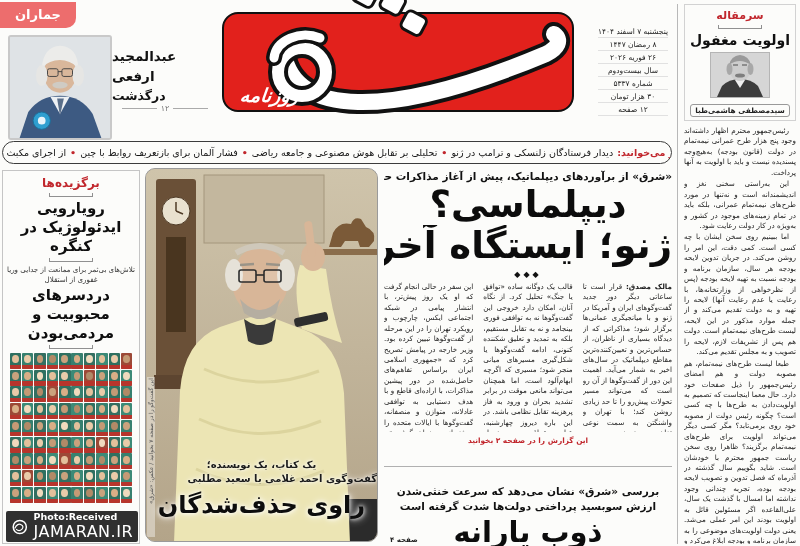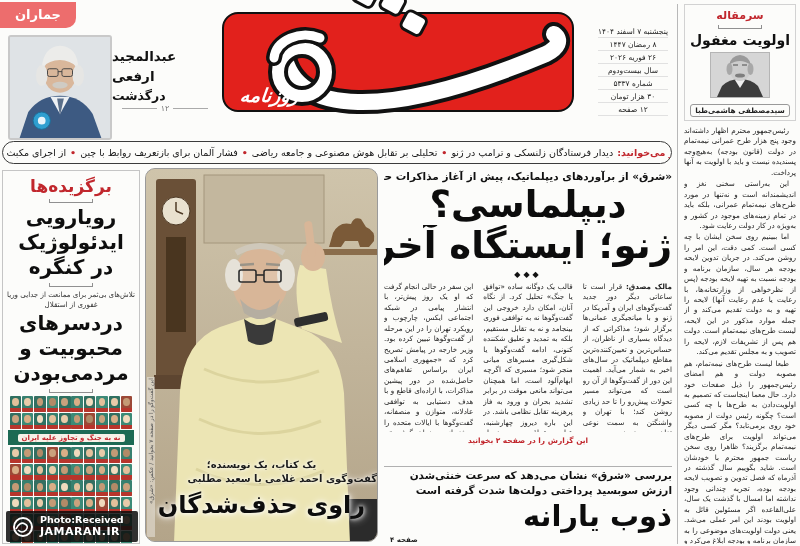--- a/index.html
+++ b/index.html
@@ -47,55 +47,55 @@
 
   
   .today-bar{left:2px;top:141px;width:670px;height:23px;border:1.5px solid #3c3c3c;border-radius:12px;
     display:flex;align-items:center;justify-content:center;gap:4px;padding:0 10px;font-size:9.5px;overflow:hidden;white-space:nowrap}
   .tb-label{color:#c1272d;font-weight:bold}
   .tb-item{color:#141414}
   .tb-bullet{color:#c1272d;font-weight:bold}
 
   
   .sidebar{left:2px;top:170px;width:138px;height:374px;border:1px solid #c5c5c5;padding:3px 4px;overflow:hidden;text-align:center}
-  .sb-title{color:#c1272d;font-size:17px;font-weight:bold;margin:2px 0 1px}
+  .sb-title{color:#c1272d;font-size:12px;font-weight:bold;margin:2px 0 1px}
   .sb-kicker{font-size:7.1px;color:#333;line-height:1.4;margin:3px 0 1px}
-  .sb-headline{font-size:20px;font-weight:bold;color:#0e0e0e;line-height:1.25;margin:1px 0 2px}
+  .sb-headline{font-size:15px;font-weight:bold;color:#0e0e0e;line-height:1.25;margin:1px 0 2px}
   .statement-grid{width:126px;margin:3px auto 0;display:flex;flex-wrap:wrap;justify-content:center}
   .tile{width:11.6px;height:16px;margin:.4px;position:relative;border-radius:1px;overflow:hidden}
   .tile i{position:absolute;left:2.4px;top:2.2px;width:6.6px;height:8px;border-radius:50%}
   .tile::after{content:"";position:absolute;left:0;right:0;bottom:0;height:4.2px;background:#b7352c}
   .grid-banner{width:100%;height:15px;margin:1px 0;background:#1d6a54;display:flex;align-items:center;justify-content:center}
   .grid-banner span{background:#f6f2e8;color:#c1272d;font-size:7px;font-weight:bold;padding:0 4px;border-radius:2px;white-space:nowrap;overflow:hidden;max-width:118px}
 
   
   .watermark{left:6px;top:511px;width:132px;height:31px;background:rgba(12,12,12,.85);border-radius:2px;
     display:flex;align-items:center;gap:5px;padding:2px 5px;direction:ltr;z-index:30;color:#fff}
   .wm-text{line-height:1.15}
   .wm-l1{font-size:9.5px;font-weight:bold}
-  .wm-l2{font-size:11px;font-weight:bold;letter-spacing:.5px}
+  .wm-l2{font-size:16px;font-weight:normal;letter-spacing:.5px}
 
   
   .photo-frame{left:145px;top:168px;width:233px;height:374px;border:1px solid #9a9a9a;border-radius:10px;overflow:hidden;background:#c4b89f}
   .ph-kicker1{top:290px;width:100%;text-align:center;font-size:10px;font-weight:bold;color:#1b1b1b;text-shadow:0 0 3px #fff,0 0 6px #fff}
   .ph-kicker2{top:304px;width:100%;text-align:right;font-size:10px;font-weight:bold;color:#1b1b1b;text-shadow:0 0 3px #fff,0 0 6px #fff}
   .ph-head{top:322px;width:100%;text-align:center;font-size:24px;font-weight:bold;color:#0d0d0d;text-shadow:0 0 4px #fff,0 0 8px #fff}
   .ph-vcaption{left:1px;bottom:4px;height:160px;writing-mode:vertical-rl;transform:rotate(180deg);font-size:5.8px;color:#555;overflow:hidden;background:rgba(255,255,255,.4);padding:1px}
 
   
   .lead{left:384px;top:170px;width:288px;height:292px;overflow:hidden;text-align:center}
   .lead-kicker{font-size:10.5px;font-weight:bold;color:#111;height:14px;overflow:hidden;white-space:nowrap}
   .lead-h{font-size:37px;font-weight:bold;color:#0c0c0c;line-height:1.12;white-space:nowrap;overflow:hidden}
   .lead-orn{font-size:8px;letter-spacing:3px;color:#111;margin:3px 0}
   .lead-cols{display:flex;gap:10px;height:150px;overflow:hidden;text-align:justify;font-size:7.2px;line-height:1.45;color:#1e1e1e}
   .lead-col{flex:1;overflow:hidden}
   .lead-ref{text-align:center;font-size:7.4px;font-weight:bold;color:#c1272d;margin-top:4px}
 
   
-  .subsidy{left:384px;top:466px;width:288px;height:80px;border-top:1px solid #b0b0b0;padding-top:1px;text-align:right;overflow:hidden}
+  .subsidy{left:384px;top:466px;width:288px;height:80px;border-top:1px solid #b0b0b0;padding-top:17px;text-align:center;overflow:hidden}
   .sub-kicker{font-size:10.5px;font-weight:bold;color:#101010;line-height:1.4}
   .sub-headline{font-size:29px;font-weight:bold;color:#0c0c0c;margin-top:2px}
   .sub-ref{position:absolute;left:6px;bottom:2px;font-size:7px;font-weight:bold;color:#222}
 </style>
 </head>
 <body>
 
 <div class="page">
 
   <div class="abs jam-tag">
@@ -265,23 +265,20 @@
           <i style="background: rgb(227, 192, 155);"></i>
         </div>
         <div class="tile" style="background: rgb(47, 112, 96);">
           <i style="background: rgb(240, 218, 189);"></i>
         </div>
         <div class="tile" style="background: rgb(60, 138, 119);">
           <i style="background: rgb(217, 174, 134);"></i>
         </div>
         <div class="tile" style="background: rgb(52, 111, 97);">
           <i style="background: rgb(202, 162, 125);"></i>
-        </div>
-        <div class="grid-banner">
-          <span>نه به جنگ و تجاوز علیه ایران</span>
         </div>
         <div class="tile" style="background: rgb(55, 128, 111);">
           <i style="background: rgb(177, 138, 103);"></i>
         </div>
         <div class="tile" style="background: rgb(47, 112, 96);">
           <i style="background: rgb(196, 154, 117);"></i>
         </div>
         <div class="tile" style="background: rgb(60, 138, 119);">
           <i style="background: rgb(233, 203, 169);"></i>
         </div>

